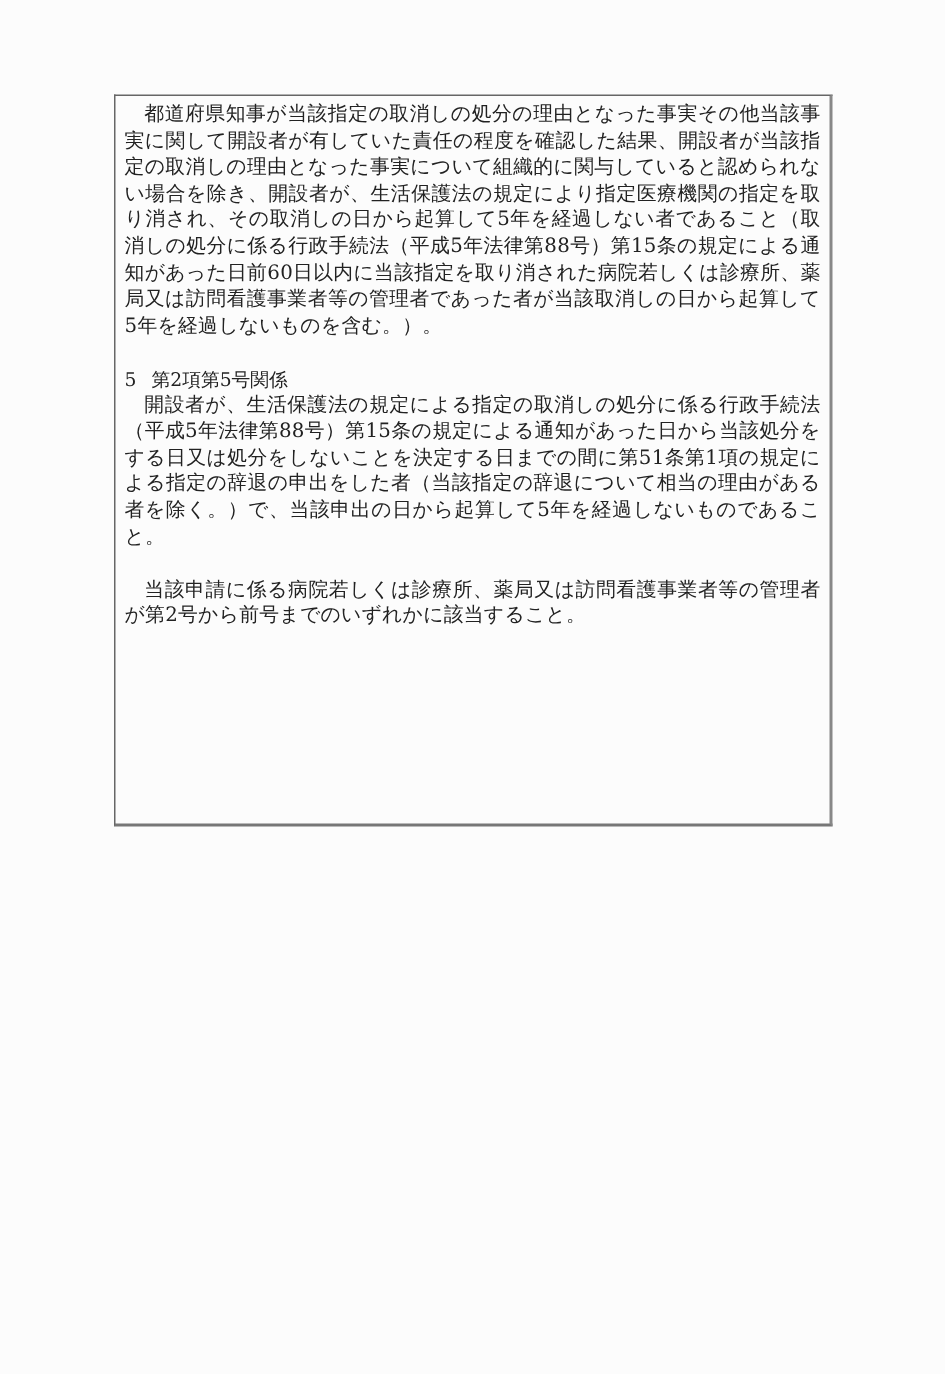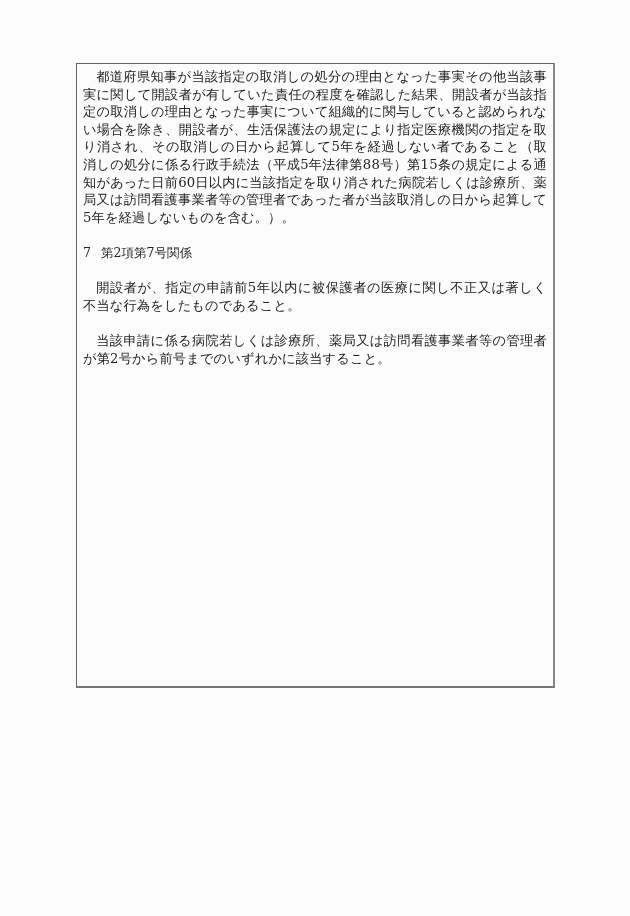--- a/index.html
+++ b/index.html
@@ -7,21 +7,21 @@
     width: 630px; height: 916px;
     background: #fcfcfc;
     position: relative;
     overflow: hidden;
     font-family: "DejaVu Serif", "Liberation Serif", serif;
     color: #222;
   }
   .box {
     position: absolute;
     left: 76px; top: 63px;
-    width: 479px; height: 625px;
+    width: 479px; height: 488px;
     border: 1px solid #666;
     border-right: 2px solid #888;
     border-bottom: 2px solid #777;
     box-sizing: border-box;
     padding: 4px 6px 0 6px;
   }
   .para {
     font-size: 13.2px;
     line-height: 17.6px;
     letter-spacing: 0.2px;
@@ -44,28 +44,30 @@
     margin: 0;
     text-align: justify;
   }
 </style>
 </head>
 <body>
 
 <div class="box">
   <p class="para">都道府県知事が当該指定の取消しの処分の理由となった事実その他当該事実に関して開設者が有していた責任の程度を確認した結果、開設者が当該指定の取消しの理由となった事実について組織的に関与していると認められない場合を除き、開設者が、生活保護法の規定により指定医療機関の指定を取り消され、その取消しの日から起算して5年を経過しない者であること（取消しの処分に係る行政手続法（平成5年法律第88号）第15条の規定による通知があった日前60日以内に当該指定を取り消された病院若しくは診療所、薬局又は訪問看護事業者等の管理者であった者が当該取消しの日から起算して5年を経過しないものを含む。）。</p>
 
+  <div class="section">
+    <p class="section-head"><span class="num">5</span><span>第2項第5号関係</span></p>
+    <p class="section-body">開設者が、生活保護法の規定による指定の取消しの処分に係る行政手続法（平成5年法律第88号）第15条の規定による通知があった日から当該処分をする日又は処分をしないことを決定する日までの間に第51条第1項の規定による指定の辞退の申出をした者（当該指定の辞退について相当の理由がある者を除く。）で、当該申出の日から起算して5年を経過しないものであること。</p>
+  </div>
 
   <div class="section">
   </div>
 
   <div class="section">
-    <p class="section-head"><span class="num">7</span><span>第2項第7号関係</span></p>
   </div>
 
   <div class="section">
-    <p class="section-body">開設者が、指定の申請前5年以内に被保護者の医療に関し不正又は著しく不当な行為をしたものであること。</p>
   </div>
 
   <div class="section">
     <p class="section-body">当該申請に係る病院若しくは診療所、薬局又は訪問看護事業者等の管理者が第2号から前号までのいずれかに該当すること。</p>
   </div>
 </div>
 
 </body></html>

